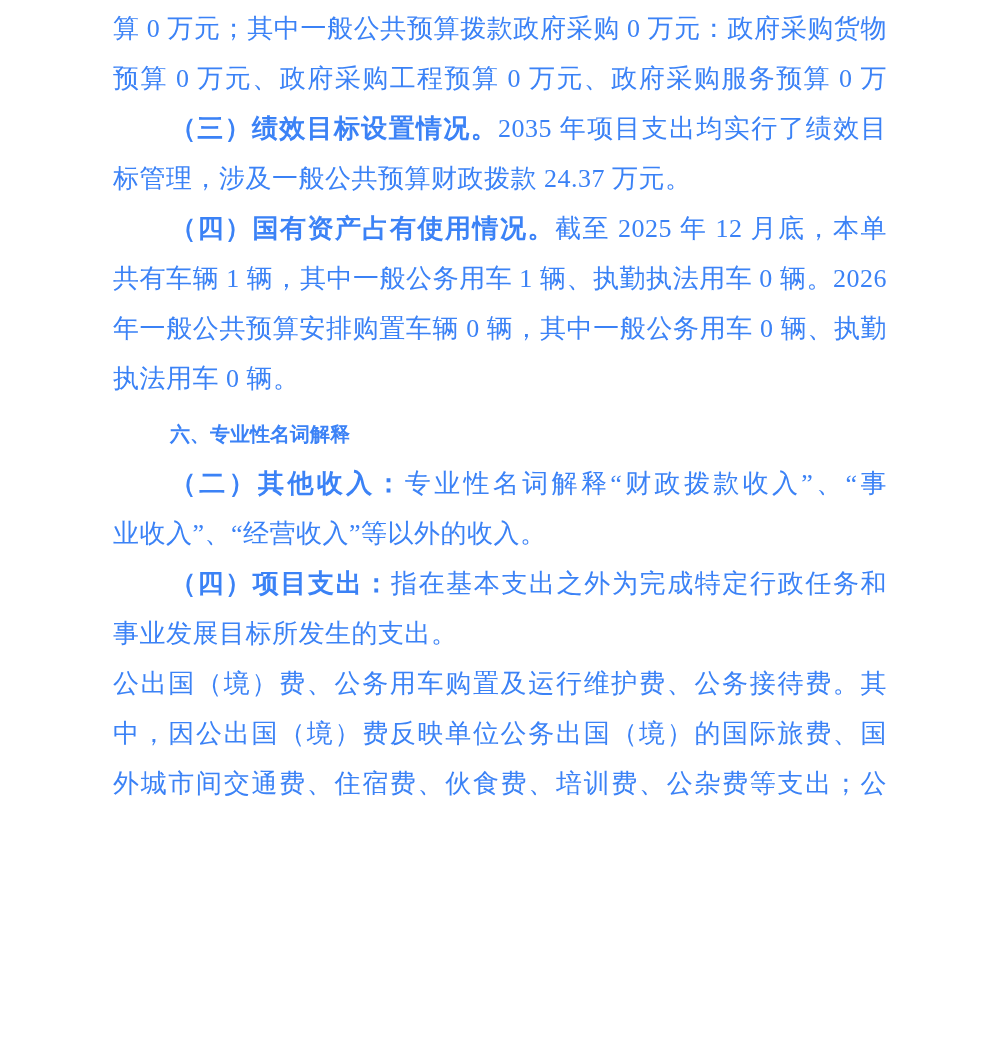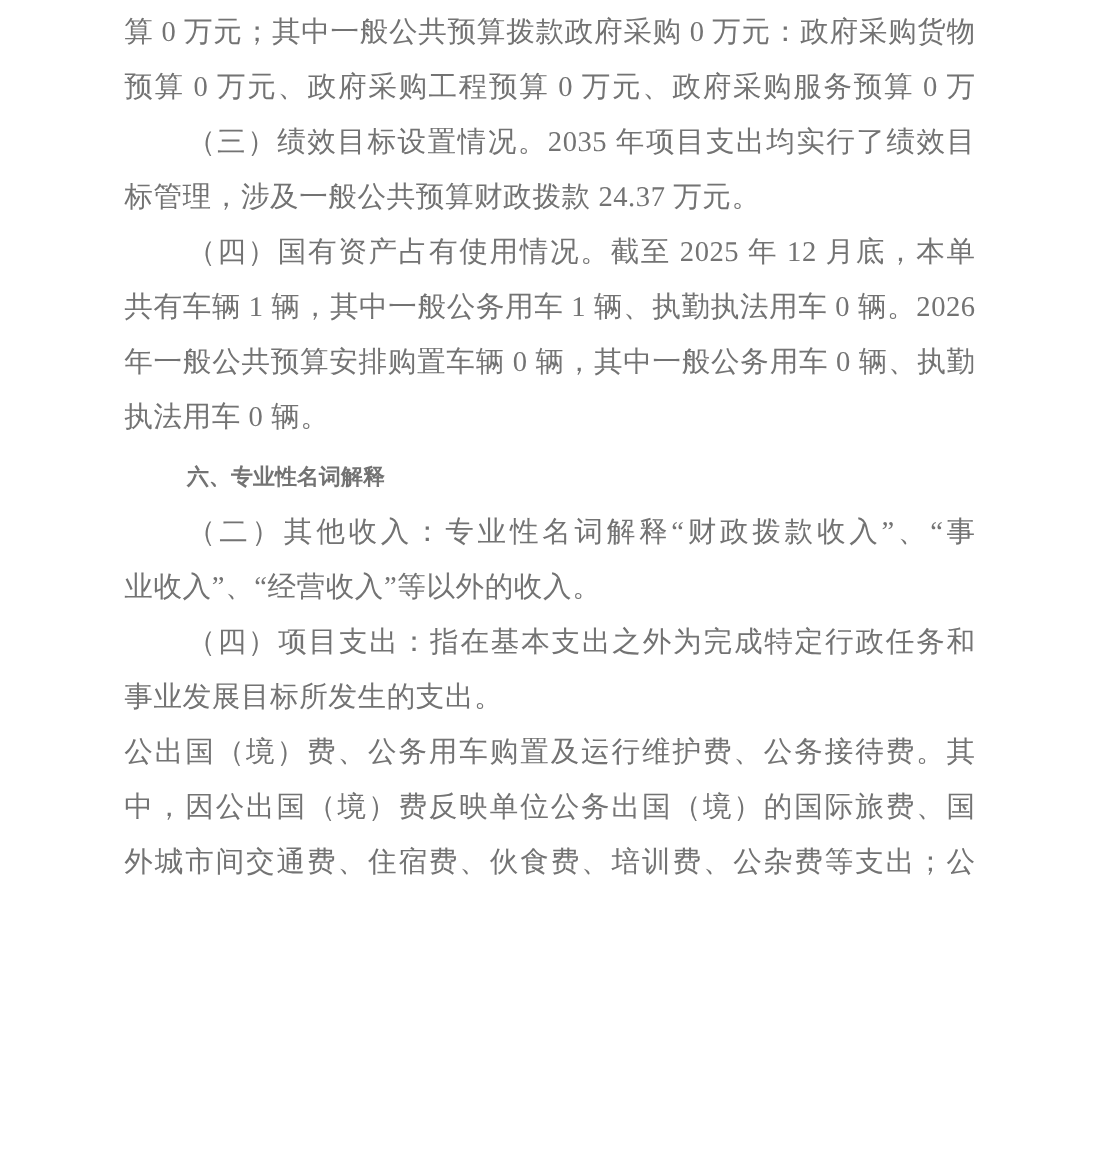--- a/index.html
+++ b/index.html
@@ -7,21 +7,21 @@
     padding: 0;
     background: #ffffff;
   }
   .page {
     position: relative;
     width: 1000px;
     height: 1059px;
     background: #ffffff;
     overflow: hidden;
     font-family: "Liberation Serif", "DejaVu Serif", serif;
-    color: #737373;
+    color: #3b82f6;
   }
   .content {
     position: absolute;
     left: 113px;
     top: 4px;
     width: 774px;
   }
   .para {
     margin: 0;
     padding: 0;
@@ -44,21 +44,21 @@
   .line.l {
     text-align: center;
     text-align-last: left;
     font-family: Liberation Serif, serif;
   }
   
   .line.ind {
     text-indent: 57px;
   }
   .b {
-    font-weight: 400;
+    font-weight: 700;
   }
   .heading-line {
     height: 50px;
     line-height: 50px;
     margin-top: 5px;
     font-size: 20px;
     font-family: "Liberation Sans", "DejaVu Sans", sans-serif;
     font-weight: 700;
     text-indent: 57px;
     text-align: left;

